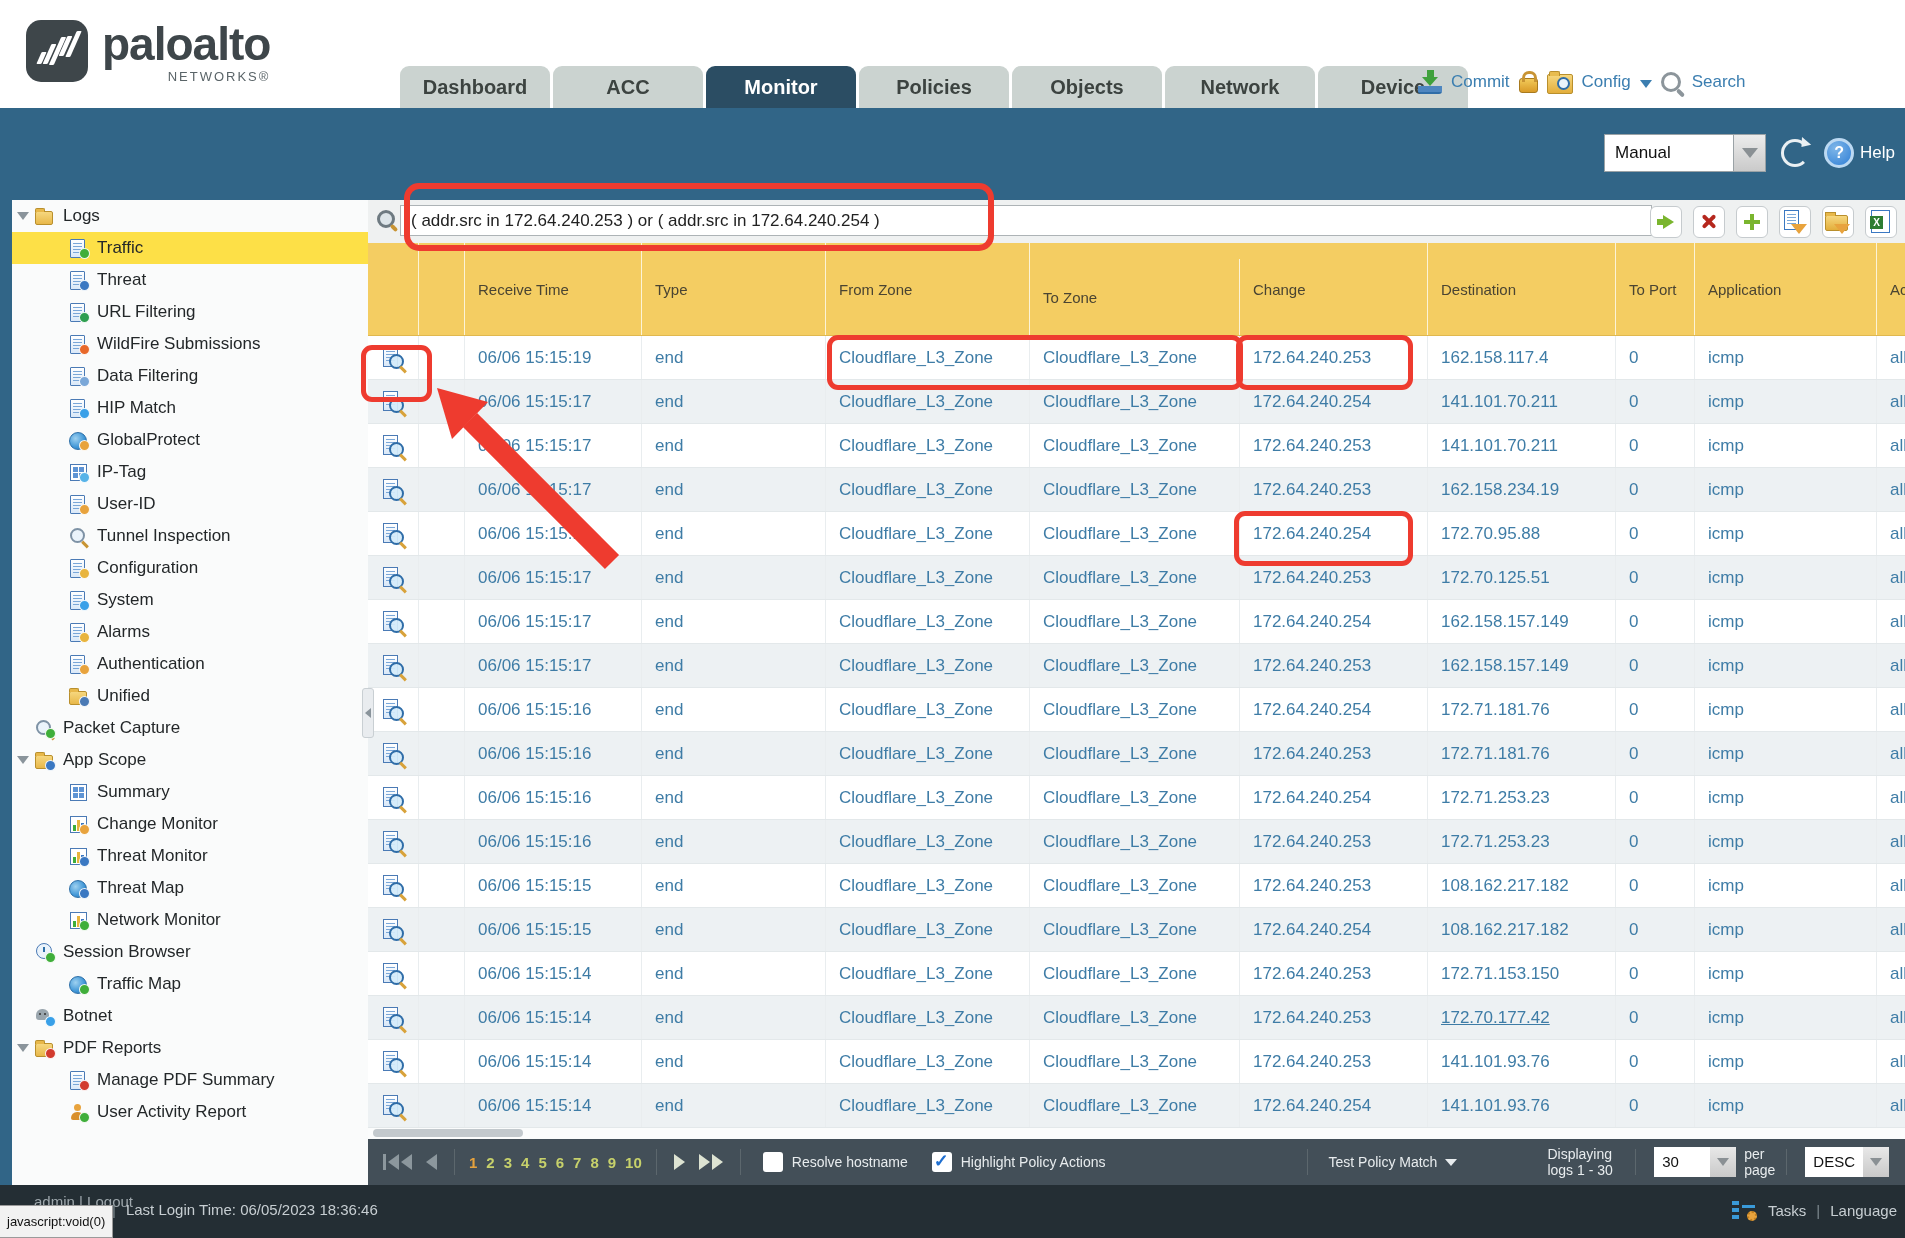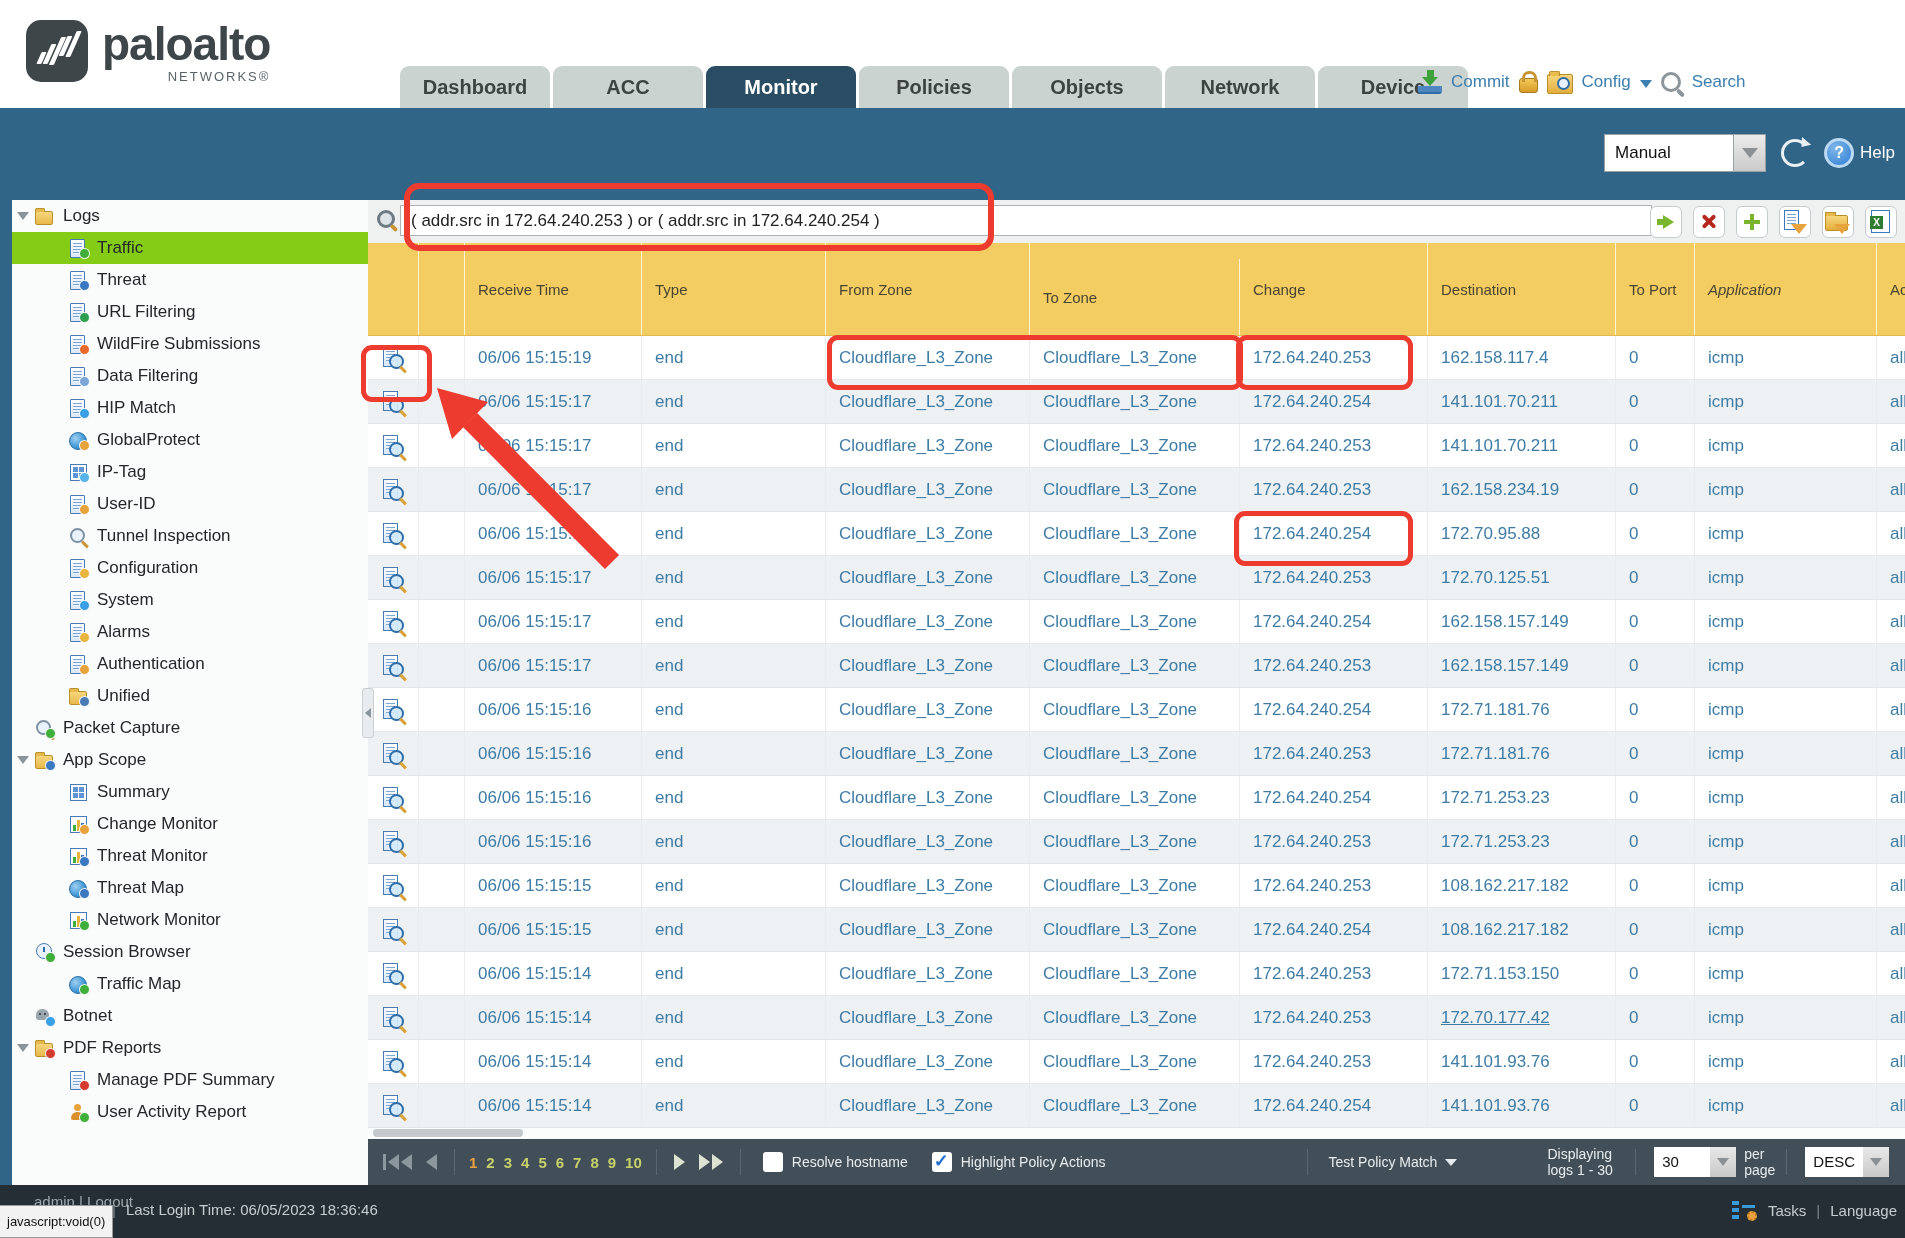--- a/index.html
+++ b/index.html
@@ -43,21 +43,21 @@
   .selbox .val{width:118px;height:36px;background:#fff;border:1px solid #9AA2A6;font-size:17px;line-height:36px;padding-left:10px;color:#111}
   .selbox .btn{width:32px;height:38px;background:linear-gradient(#ECECEC,#CACACA);border:1px solid #9AA2A6;border-left:none;display:flex;align-items:center;justify-content:center;box-sizing:border-box}
   .dar{width:0;height:0;border-left:8px solid transparent;border-right:8px solid transparent;border-top:10px solid #8A9094}
   .ic-refresh{position:relative;width:22px;height:22px;border:3px solid #EAF0F3;border-radius:50%;border-right-color:transparent;cursor:pointer}
   .ic-refresh::before{content:"";position:absolute;right:-4px;top:-2px;border-left:6px solid transparent;border-right:6px solid transparent;border-top:8px solid #EAF0F3;transform:rotate(40deg)}
   .help{display:flex;align-items:center;gap:6px;color:#fff;font-size:17px;cursor:pointer}
   .ic-help{width:24px;height:24px;border-radius:50%;background:radial-gradient(circle at 35% 30%,#7FB6E8,#2F7FD6);border:3px solid #BCD9F2;color:#fff;font-weight:bold;font-size:16px;line-height:24px;text-align:center}
   
   .sidebar{position:absolute;left:12px;top:200px;width:356px;height:985px;background:#FAFBFB;overflow:hidden;z-index:2}
   .tree-row{height:32px;display:flex;align-items:center;font-size:17px;color:#232729;cursor:pointer;white-space:nowrap}
-  .tree-row.sel{background:#84cc16}
+  .tree-row.sel{background:#fde047}
   .exp{width:22px;flex:none;display:flex;justify-content:center}
   .exp .tri{width:0;height:0;border-left:6px solid transparent;border-right:6px solid transparent;border-top:8px solid #8A949B}
   .ind{width:56px;flex:none}
   .tico{width:20px;height:20px;margin:0 9px 0 0;position:relative;flex:none}
   .b-doc{position:absolute;left:2px;top:1px;width:13px;height:17px;background:linear-gradient(#fff,#D9E8F8);border:1px solid #4A7AB5;border-radius:1px}
   .b-doc::after{content:"";position:absolute;left:2px;top:3px;right:2px;height:10px;background:repeating-linear-gradient(#7AA7D8 0 1px,transparent 1px 3px)}
   .b-folder{position:absolute;left:1px;top:5px;width:16px;height:12px;background:linear-gradient(#F6D77E,#E8B84A);border:1px solid #B98F2C;border-radius:2px}
   .b-folder::before{content:"";position:absolute;left:-1px;top:-4px;width:8px;height:3px;background:#E8B84A;border:1px solid #B98F2C;border-bottom:none;border-radius:2px 2px 0 0}
   .b-globe{position:absolute;left:1px;top:2px;width:16px;height:16px;border-radius:50%;background:radial-gradient(circle at 35% 35%,#9ED1F0,#3E95D6 60%,#2C6FA8);border:1px solid #2C6FA8}
   .b-grid{position:absolute;left:2px;top:2px;width:15px;height:15px;background:#fff;border:1px solid #4A7AB5}
@@ -492,21 +492,21 @@
   <div class="ghead" id="ghead">
       <div class="hcell" style="width: 51px;"></div>
       <div class="hcell" style="width: 46px;"></div>
       <div class="hcell" style="width: 177px;">Receive Time</div>
       <div class="hcell" style="width: 184px;">Type</div>
       <div class="hcell" style="width: 204px;">From Zone</div>
       <div class="hcell" style="width: 210px; margin-top: 16px;">To Zone</div>
       <div class="hcell" style="width: 188px;">Change</div>
       <div class="hcell" style="width: 188px;">Destination</div>
       <div class="hcell" style="width: 79px;">To Port</div>
-      <div class="hcell" style="width: 182px; font-style: italic;">Application</div>
+      <div class="hcell" style="width: 182px;">Application</div>
       <div class="hcell" style="width: 120px;">Action</div>
     </div>
   <div class="gbody" id="gbody">
       <div class="grow">
         <div class="gcell center" style="width: 51px;">
           <span class="dicon">
             <span class="d-page"></span>
             <span class="d-mag"></span>
           </span>
         </div>

